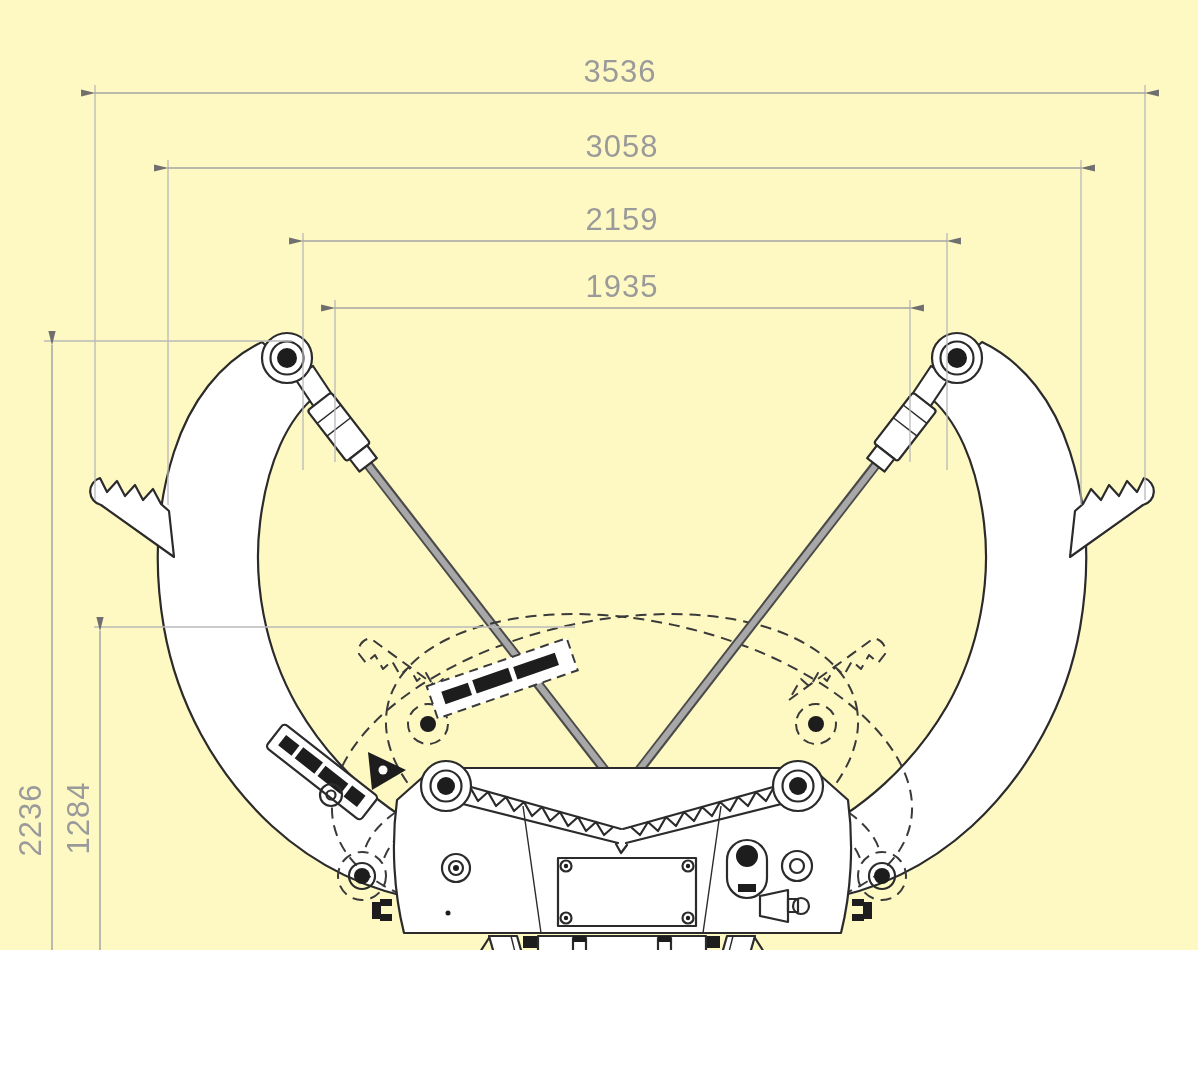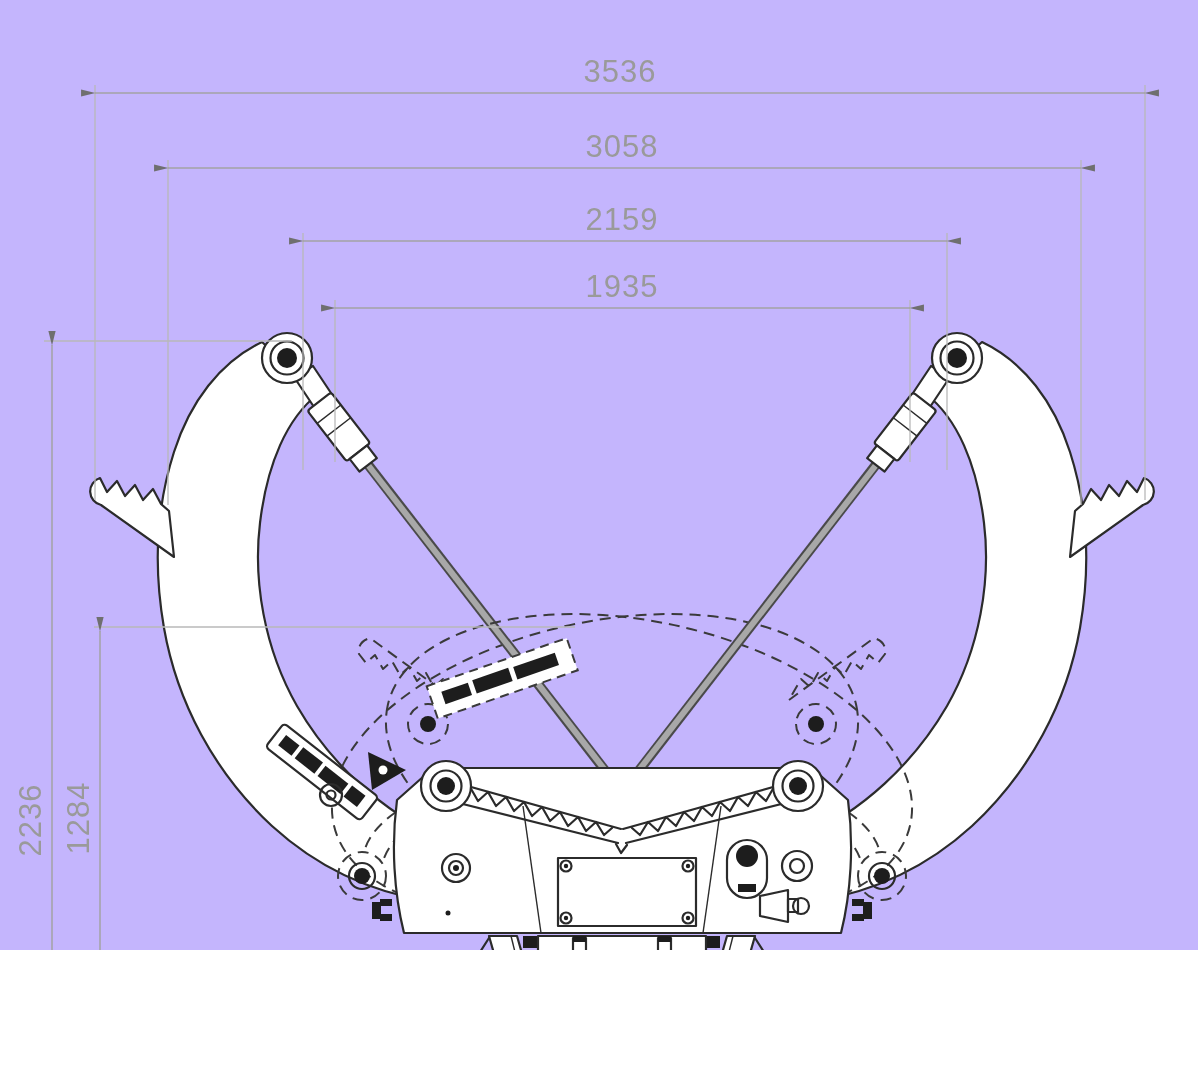--- a/index.html
+++ b/index.html
@@ -1,16 +1,16 @@
 <!DOCTYPE html>
 <html><head>
 <meta charset="utf-8">
 <style>
   html,body{margin:0;padding:0;background:#ffffff;}
-  .page{position:relative;width:1198px;height:950px;background:#c4b5fd;overflow:hidden;
+  .page{position:relative;width:1198px;height:950px;background:#fef9c3;overflow:hidden;
         font-family:"Liberation Sans", sans-serif;}
   svg{display:block;}
   .dim-text{font-family:"Liberation Sans", sans-serif;font-size:31px;fill:#9a9a9a;letter-spacing:1px;}
   .dimline{stroke:#a3a3a3;stroke-width:1.5;fill:none;}
   .extline{stroke:#b8b8b8;stroke-width:1.3;fill:none;}
   .ink{stroke:#2b2b2b;fill:none;stroke-width:2.2;stroke-linejoin:round;stroke-linecap:round;}
   .inkf{stroke:#2b2b2b;fill:#ffffff;stroke-width:2.2;stroke-linejoin:round;}
   .thin{stroke:#2b2b2b;fill:none;stroke-width:1.4;}
   .dash{stroke:#3a3a3a;fill:none;stroke-width:2;stroke-dasharray:11 7;stroke-linejoin:round;}
   .dashf{stroke:#3a3a3a;fill:#ffffff;stroke-width:2;stroke-dasharray:9 6;}

